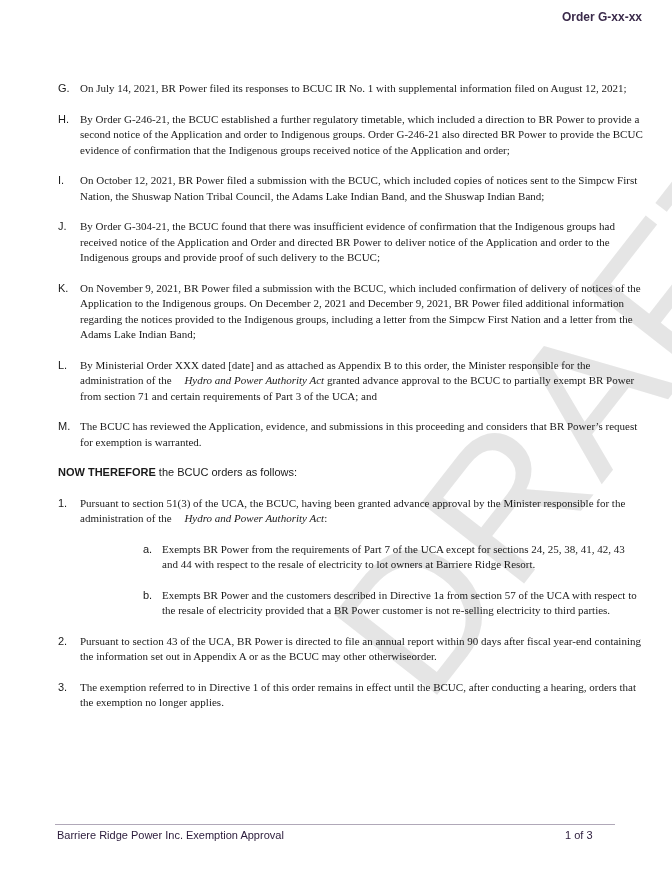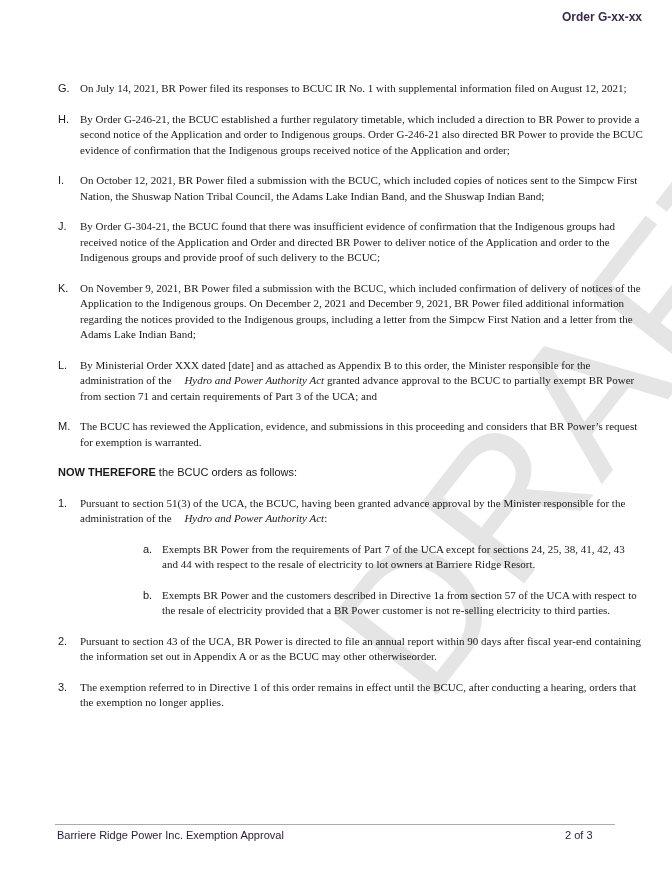--- a/index.html
+++ b/index.html
@@ -99,13 +99,13 @@
       </div>
       <div class="item">
         <span class="marker">3.</span>
         <span class="text"><span>The exemption referred to in Directive 1 of this order remains in effect until the BCUC, after conducting a hearing, orders that the exemption no longer applies.</span></span>
       </div>
     </div>
 </div>
 
 <div class="footer-line"></div>
 <div class="footer-left">Barriere Ridge Power Inc. Exemption Approval</div>
-<div class="footer-right">2  of 3</div>
+<div class="footer-right">1  of 3</div>
 
 </body></html>

